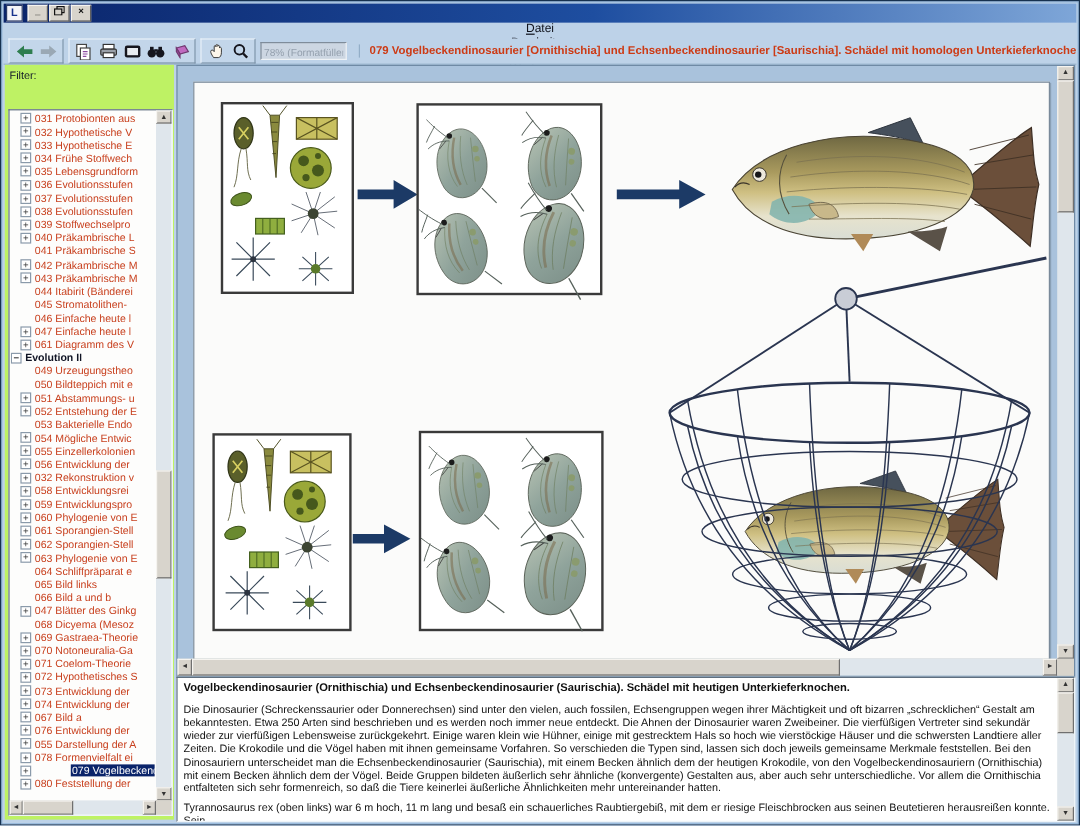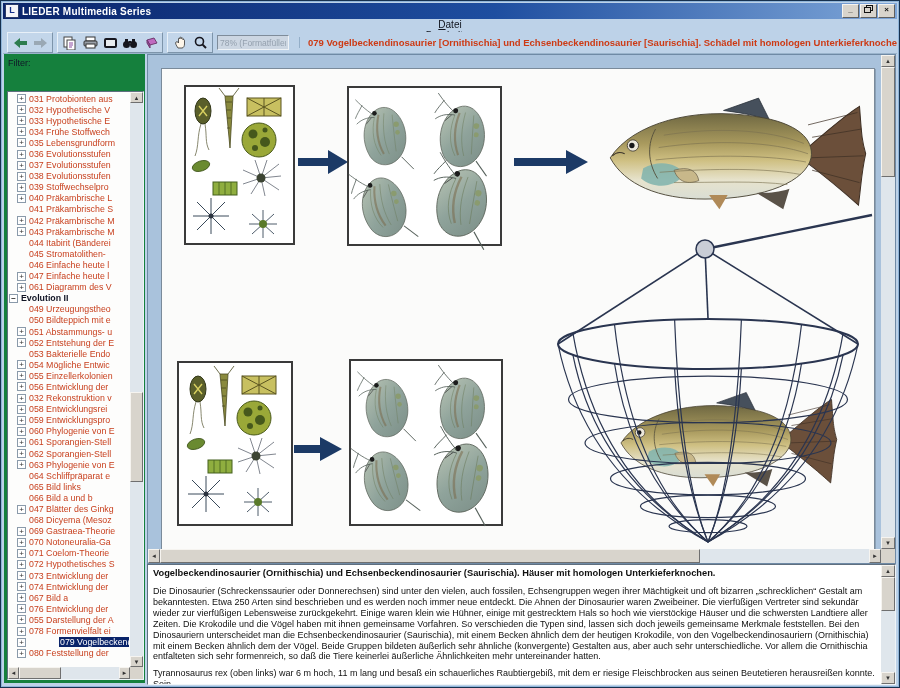--- a/index.html
+++ b/index.html
@@ -26,21 +26,21 @@
        align-items:center;background:#bdd2e8;border-bottom:1px solid #9ab4cc;}
   .tgroup{display:flex;align-items:center;border:1px solid;border-color:#e8f0f8 #7d94aa #7d94aa #e8f0f8;
        padding:0 2px;height:19px;margin-left:4px;background:#c3d6ea;}
   .tbtn{width:20px;height:17px;display:flex;align-items:center;justify-content:center;}
   #zoom-input{width:66px;height:13px;font-size:8.5px;color:#94a0ae;background:#ccd6e2;
        border:1px solid;border-color:#7f8c9a #eef2f6 #eef2f6 #7f8c9a;padding:0 2px;margin-left:4px;
        font-family:"Liberation Sans",sans-serif;}
   #doc-title{margin-left:10px;padding-left:8px;border-left:1px solid #93aec8;color:#cd3a14;
        font-size:9.5px;font-weight:bold;white-space:nowrap;overflow:hidden;}
   
-  #sidebar{position:absolute;left:3px;top:53px;width:141px;bottom:4px;background:#15803d;text-decoration:underline;}
+  #sidebar{position:absolute;left:3px;top:53px;width:141px;bottom:4px;background:#bef264;text-decoration:underline;}
   #filter-label{position:absolute;left:4px;top:4px;font-size:9px;color:#101828;}
   #filter-dd{position:absolute;left:3px;top:15px;width:134px;height:16px;background:#fff;
        border:1px solid;border-color:#6f7f8f #f4f8fc #f4f8fc #6f7f8f;font-size:9px;
        color:#101828;display:flex;align-items:center;padding-left:3px;}
   #filter-dd .dd-btn{position:absolute;right:1px;top:1px;bottom:1px;width:14px;background:#d8d4cc;
        border:1px solid;border-color:#f6f4f0 #5f5f5f #5f5f5f #f6f4f0;font-size:6px;color:#222;
        display:flex;align-items:center;justify-content:center;}
   #listbox{position:absolute;left:3px;top:37px;width:135px;bottom:3px;background:#fdfdfc;
        border:1px solid;border-color:#5f6f7f #eef4f8 #eef4f8 #5f6f7f;overflow:hidden;}
   #tree{position:absolute;left:1px;top:1px;right:14px;bottom:13px;overflow:hidden;}
@@ -71,21 +71,20 @@
   #info-head{font-size:9.3px;font-weight:bold;margin-bottom:8px;}
   .info-para{font-size:9px;line-height:10.9px;margin-bottom:6px;text-align:left;}
 </style>
 </head>
 <body>
 
 <div id="win">
 
   <div id="titlebar">
     <div id="title-icon">L</div>
-    <div id="title-text">LIEDER Multimedia Series</div>
     <div class="winbtn">_</div>
     <div class="winbtn">
       <svg width="9" height="8">
           <rect x="2.5" y="0.5" width="6" height="5" fill="none" stroke="#111"></rect>
           <rect x="0.5" y="2.5" width="6" height="5" fill="#d8d4cc" stroke="#111"></rect>
         </svg>
     </div>
     <div class="winbtn">×</div>
   </div>
 
@@ -575,21 +574,21 @@
     <div class="sb-track" style="left:0;bottom:0;height:14px;right:14px;">
       <div class="sb-btn" style="left:0;top:0;bottom:0;width:12px;">◄</div>
       <div class="sb-thumb" style="left:12px;top:0;bottom:0;width:540px;"></div>
       <div class="sb-btn" style="right:0;top:0;bottom:0;width:12px;">►</div>
     </div>
     <div class="sb-btn" style="right:0;bottom:0;width:14px;height:14px;border-color:#d8d4cc;"></div>
   </div>
 
   <div id="infopanel">
     <div id="info-inner">
-      <div id="info-head">Vogelbeckendinosaurier (Ornithischia) und Echsenbeckendinosaurier (Saurischia). Häuser mit homologen Unterkieferknochen.</div>
+      <div id="info-head">Vogelbeckendinosaurier (Ornithischia) und Echsenbeckendinosaurier (Saurischia). Schädel mit heutigen Unterkieferknochen.</div>
       <div class="info-para">Die Dinosaurier (Schreckenssaurier oder Donnerechsen) sind unter den vielen, auch fossilen, Echsengruppen wegen ihrer Mächtigkeit und oft bizarren „schrecklichen“ Gestalt am bekanntesten. Etwa 250 Arten sind beschrieben und es werden noch immer neue entdeckt. Die Ahnen der Dinosaurier waren Zweibeiner. Die vierfüßigen Vertreter sind sekundär wieder zur vierfüßigen Lebensweise zurückgekehrt. Einige waren klein wie Hühner, einige mit gestrecktem Hals so hoch wie vierstöckige Häuser und die schwersten Landtiere aller Zeiten. Die Krokodile und die Vögel haben mit ihnen gemeinsame Vorfahren. So verschieden die Typen sind, lassen sich doch jeweils gemeinsame Merkmale feststellen. Bei den Dinosauriern unterscheidet man die Echsenbeckendinosaurier (Saurischia), mit einem Becken ähnlich dem der heutigen Krokodile, von den Vogelbeckendinosauriern (Ornithischia) mit einem Becken ähnlich dem der Vögel. Beide Gruppen bildeten äußerlich sehr ähnliche (konvergente) Gestalten aus, aber auch sehr unterschiedliche. Vor allem die Ornithischia entfalteten sich sehr formenreich, so daß die Tiere keinerlei äußerliche Ähnlichkeiten mehr untereinander hatten.</div>
       <div class="info-para">Tyrannosaurus rex (oben links) war 6 m hoch, 11 m lang und besaß ein schauerliches Raubtiergebiß, mit dem er riesige Fleischbrocken aus seinen Beutetieren herausreißen konnte. Sein</div>
     </div>
     <div class="sb-track" style="right:0;top:0;width:14px;bottom:0;">
       <div class="sb-btn" style="top:0;left:0;right:0;height:12px;">▲</div>
       <div class="sb-thumb" style="top:12px;left:0;right:0;height:34px;"></div>
       <div class="sb-btn" style="bottom:0;left:0;right:0;height:12px;">▼</div>
     </div>
   </div>
 

